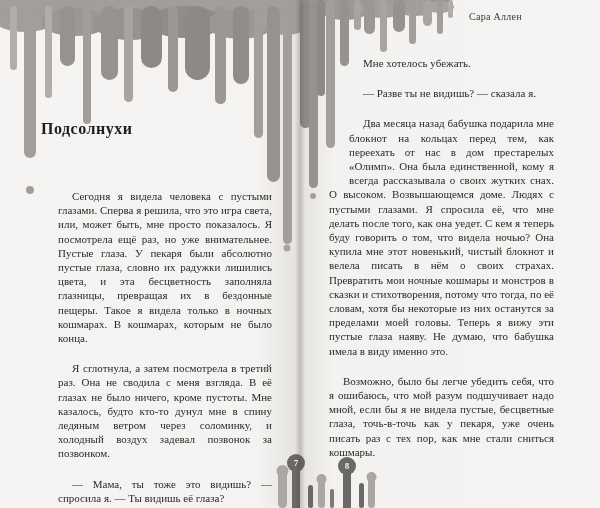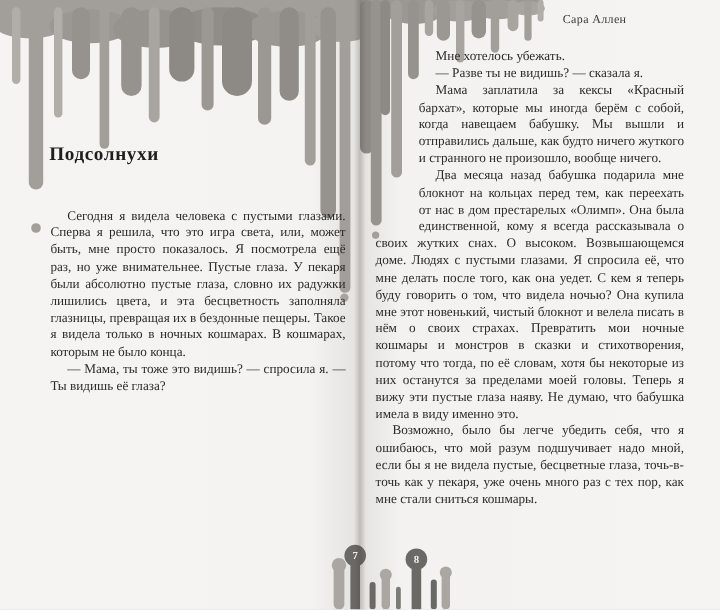--- a/index.html
+++ b/index.html
@@ -30,21 +30,21 @@
     letter-spacing: 0.5px; color: #1f1e1c; z-index: 2;
   }
   .running-header {
     position: absolute; top: 11px; right: 78px;
     font-size: 10px; color: #3a3936; z-index: 2; letter-spacing: 0.3px;
   }
   .body-text { position: absolute; z-index: 2; }
   .body-left  { top: 173px; left: 42px;  width: 246px; }
   .body-right { top: 40px;  left: 13px;  width: 257px; }
   .body-text p {
-    margin: 0; text-indent: 14px; text-align: justify;
+    margin: 16px; text-indent: 14px; text-align: justify;
     font-size: 11px; line-height: 14.2px; color: #2c2b29;
     hyphens: auto; -webkit-hyphens: auto;
   }
   .drip-spacer { float: left; width: 36px; height: 145px; }
 
   .page-num {
     position: absolute; width: 12px; text-align: center;
     font-size: 9px; color: #f1f0ee; z-index: 6; font-weight: bold;
   }
   .page-num-left  { left: 290px; top: 458px; }
@@ -82,20 +82,21 @@
         <rect x="283" y="6" width="9" height="238" rx="4.5" fill="#a29f9b"></rect>
         <circle cx="30" cy="190" r="4" fill="#a29f9b"></circle>
         <circle cx="287" cy="248" r="3.5" fill="#a8a5a1"></circle>
       </g>
     </svg>
 
     <div class="book-title">Подсолнухи</div>
 
     <div class="body-text body-left">
       <p>Сегодня я видела человека с пустыми глазами. Сперва я решила, что это игра света, или, может быть, мне просто показалось. Я посмотрела ещё раз, но уже внимательнее. Пустые глаза. У пекаря были абсолютно пустые глаза, словно их радужки лишились цвета, и эта бесцветность заполняла глазницы, превращая их в бездонные пещеры. Такое я видела только в ночных кошмарах. В кошмарах, которым не было конца.</p>
+      <p>Я сглотнула, а затем посмотрела в третий раз. Она не сводила с меня взгляда. В её глазах не было ничего, кроме пустоты. Мне казалось, будто кто-то дунул мне в спину ледяным ветром через соломинку, и холодный воздух задевал позвонок за позвонком.</p>
       <p>— Мама, ты тоже это видишь? — спросила я. — Ты видишь её глаза?</p>
     </div>
   </div>
 
   <div class="page page-right">
     <svg class="drips drips-top-right" width="300" height="200" viewBox="0 0 300 200" aria-hidden="true">
       <g>
         <rect x="0" y="0" width="152" height="9" fill="#9b9894"></rect>
         <ellipse cx="12" cy="9" rx="18" ry="8" fill="#96938f"></ellipse>
         <ellipse cx="45" cy="10" rx="24" ry="10" fill="#9b9894"></ellipse>
@@ -118,23 +119,22 @@
         <circle cx="13" cy="196" r="3" fill="#a29f9b"></circle>
       </g>
     </svg>
 
     <div class="running-header">Сара Аллен</div>
 
     <div class="body-text body-right">
       <div class="drip-spacer"></div>
       <p>Мне хотелось убежать.</p>
       <p>— Разве ты не видишь? — сказала я.</p>
-      <p>Мама заплатила за кексы «Красный бархат», которые мы иногда берём с собой, когда навещаем бабушку. Мы вышли и отправились дальше, как будто ничего жуткого и странного не произошло, вообще ничего.</p>
       <p>Два месяца назад бабушка подарила мне блокнот на кольцах перед тем, как переехать от нас в дом престарелых «Олимп». Она была единственной, кому я всегда рассказывала о своих жутких снах. О высоком. Возвышающемся доме. Людях с пустыми глазами. Я спросила её, что мне делать после того, как она уедет. С кем я теперь буду говорить о том, что видела ночью? Она купила мне этот новенький, чистый блокнот и велела писать в нём о своих страхах. Превратить мои ночные кошмары и монстров в сказки и стихотворения, потому что тогда, по её словам, хотя бы некоторые из них останутся за пределами моей головы. Теперь я вижу эти пустые глаза наяву. Не думаю, что бабушка имела в виду именно это.</p>
-      <p>Возможно, было бы легче убедить себя, что я ошибаюсь, что мой разум подшучивает надо мной, если бы я не видела пустые, бесцветные глаза, точь-в-точь как у пекаря, уже очень много раз с тех пор, как мне стали сниться кошмары.</p>
+      <p>Возможно, было бы легче убедить себя, что я ошибаюсь, что мой разум подшучивает надо мной, если бы я не видела пустые, бесцветные глаза, точь-в-точь как у пекаря, уже очень писать раз с тех пор, как мне стали сниться кошмары.</p>
     </div>
   </div>
 
   <div class="gutter"></div>
 
   <svg class="drips drips-bottom" width="110" height="75" viewBox="0 0 110 75" aria-hidden="true">
     <g>
       <rect x="8" y="38" width="9" height="37" rx="4.5" fill="#aaa7a3"></rect>
       <circle cx="12.5" cy="38" r="6" fill="#aaa7a3"></circle>
       <circle cx="26" cy="30" r="9" fill="#6b6965"></circle>

